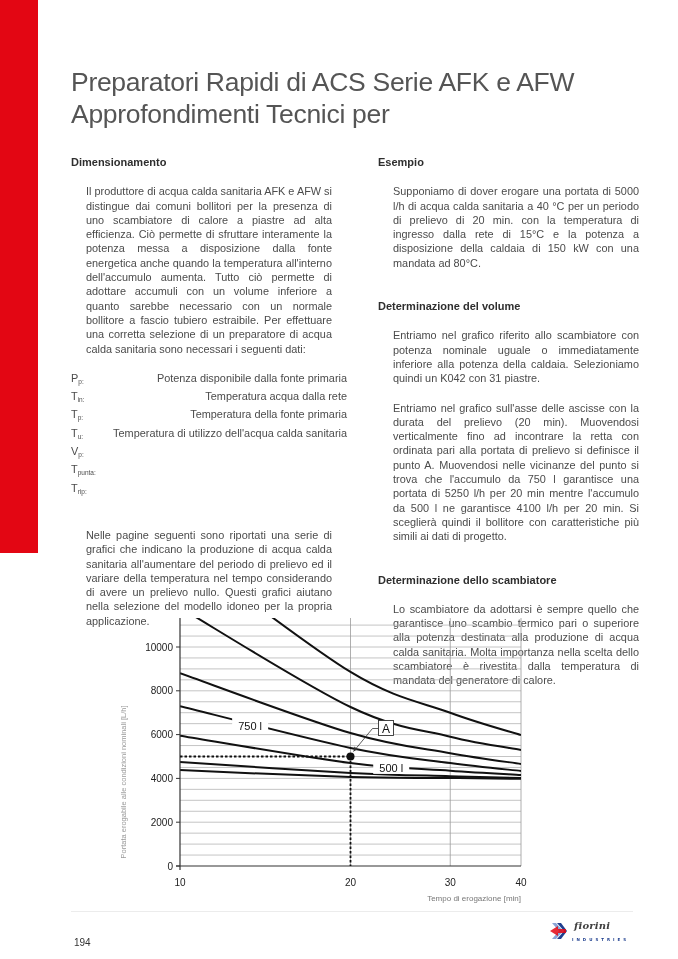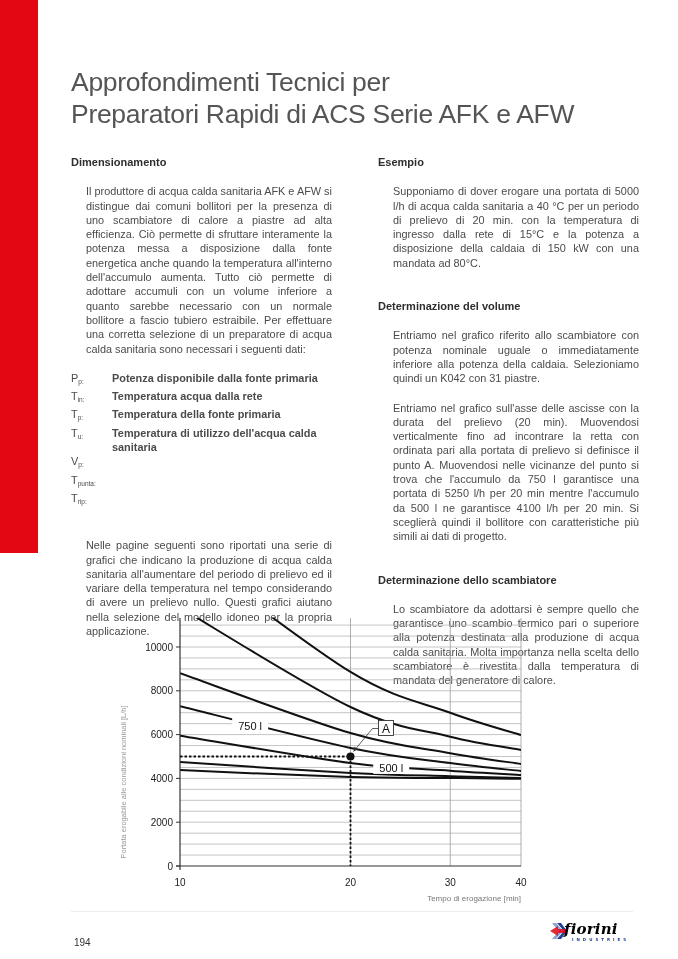--- a/index.html
+++ b/index.html
@@ -13,39 +13,39 @@
          text-align: justify; font-family: "Liberation Sans", sans-serif; }
   .col-left { left: 71px; }
   .col-right { left: 378px; }
   .h { font-weight: bold; color: #2e2e2e; margin: 0; font-size: 11px; }
   .p { margin: 15px; }
   .gap { height: 14px; }
   .defs { margin: 14px 0 0 0; }
   .def-row { display: flex; }
   .def-sym { width: 41px; flex: 0 0 41px; }
   .def-sym sub { font-size: 6.5px; vertical-align: -2px; }
-  .def-text { flex: 1; text-align: left; font-weight: bold; }
+  .def-text { flex: 1; text-align: right; }
   .chart { position: absolute; left: 100px; top: 600px; width: 440px; height: 305px; }
   .footer-line { position: absolute; left: 71px; right: 45px; top: 911px; height: 1px; background: #ececec; }
   .page-num { position: absolute; left: 74px; top: 929px; font-size: 10px; color: #333; font-family: "Liberation Sans", sans-serif; margin-top: 8px; }
   .site { position: absolute; left: 285px; top: 930px; font-size: 8px; color: #333; font-family: "Liberation Sans", sans-serif; margin-top: 36px; }
   .logo { position: absolute; left: 550px; top: 920px; width: 80px; height: 24px; }
-  .logo-word { position: absolute; left: 14px; top: 0px; font-family: "DejaVu Serif", serif; font-weight: bold;
-               font-style: italic; font-size: 15px; color: #000000; letter-spacing: 0.2px; }
+  .logo-word { position: absolute; left: 24px; top: 0px; font-family: "DejaVu Serif", serif; font-weight: bold;
+               font-style: italic; font-size: 10px; color: #404040; letter-spacing: 0.2px; }
   .logo-sub { position: absolute; left: 22px; top: 17px; font-size: 4px; letter-spacing: 3px; color: #1f3f8f;
               font-family: "DejaVu Sans", sans-serif; font-weight: bold; }
 </style>
 </head>
 <body>
 
 <div class="red-bar"></div>
 
 <div class="title">
+  <div>Preparatori Rapidi di ACS Serie AFK e AFW</div>
   <div>Approfondimenti Tecnici per</div>
-  <div>Preparatori Rapidi di ACS Serie AFK e AFW</div>
 </div>
 
 <div class="col col-left">
   <p class="h">Dimensionamento</p>
   <p class="p">Il produttore di acqua calda sanitaria AFK e AFW si distingue dai comuni bollitori per la presenza di uno scambiatore di calore a piastre ad alta efficienza. Ciò permette di sfruttare interamente la potenza messa a disposizione dalla fonte energetica anche quando la temperatura all'interno dell'accumulo aumenta. Tutto ciò permette di adottare accumuli con un volume inferiore a quanto sarebbe necessario con un normale bollitore a fascio tubiero estraibile. Per effettuare una corretta selezione di un preparatore di acqua calda sanitaria sono necessari i seguenti dati:</p>
   <div class="defs" id="defs">
       <div class="def-row">
         <span class="def-sym"><span>P</span><sub>p:</sub></span>
         <span class="def-text">Potenza disponibile dalla fonte primaria</span>
       </div>

